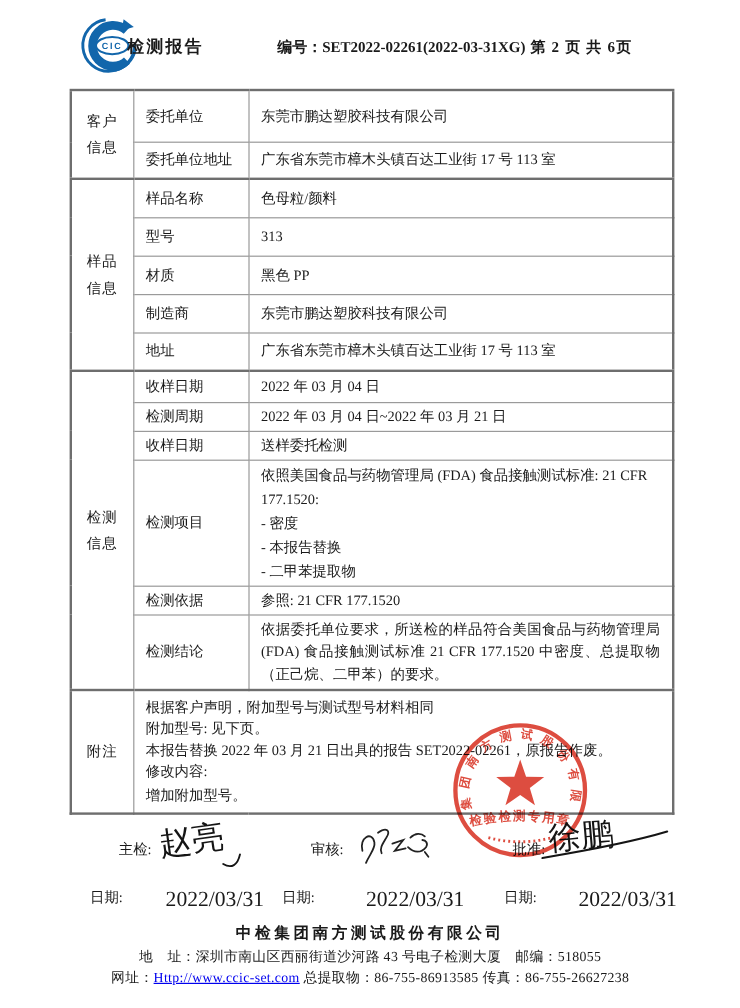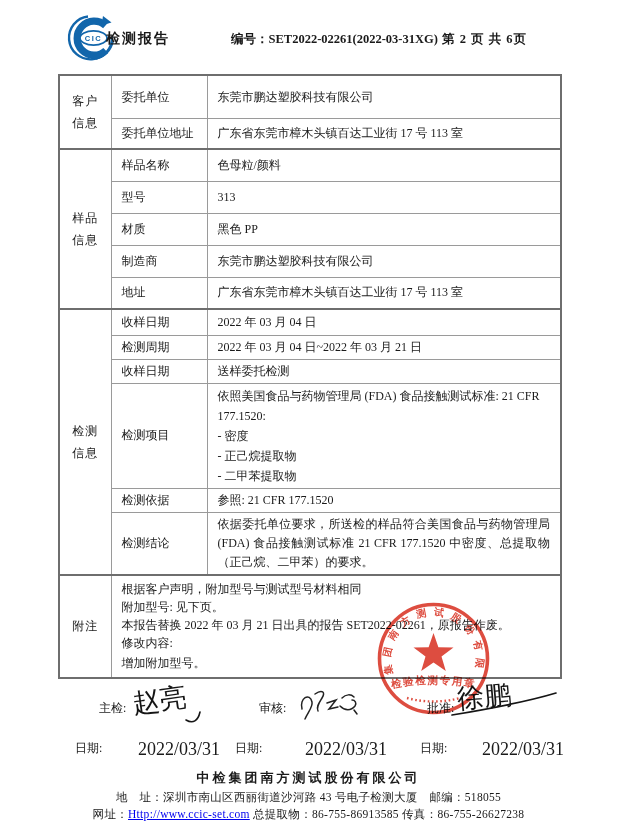--- a/index.html
+++ b/index.html
@@ -155,21 +155,21 @@
     <tr style="height:24px">
       <td class="lab">收样日期</td>
       <td class="val">送样委托检测</td>
     </tr>
     <tr style="height:100px">
       <td class="lab">检测项目</td>
       <td class="val lines">
         <div>依照美国食品与药物管理局 (FDA) 食品接触测试标准: 21 CFR</div>
         <div>177.1520:</div>
         <div>- 密度</div>
-        <div>- 正己烷提取物</div>
+        <div>- 本报告替换</div>
         <div>- 二甲苯提取物</div>
       </td>
     </tr>
     <tr style="height:23px">
       <td class="lab">检测依据</td>
       <td class="val">参照: 21 CFR 177.1520</td>
     </tr>
     <tr style="height:57px">
       <td class="lab">检测结论</td>
       <td class="val just">依据委托单位要求，所送检的样品符合美国食品与药物管理局 (FDA) 食品接触测试标准 21 CFR 177.1520 中密度、总提取物（正己烷、二甲苯）的要求。</td>

